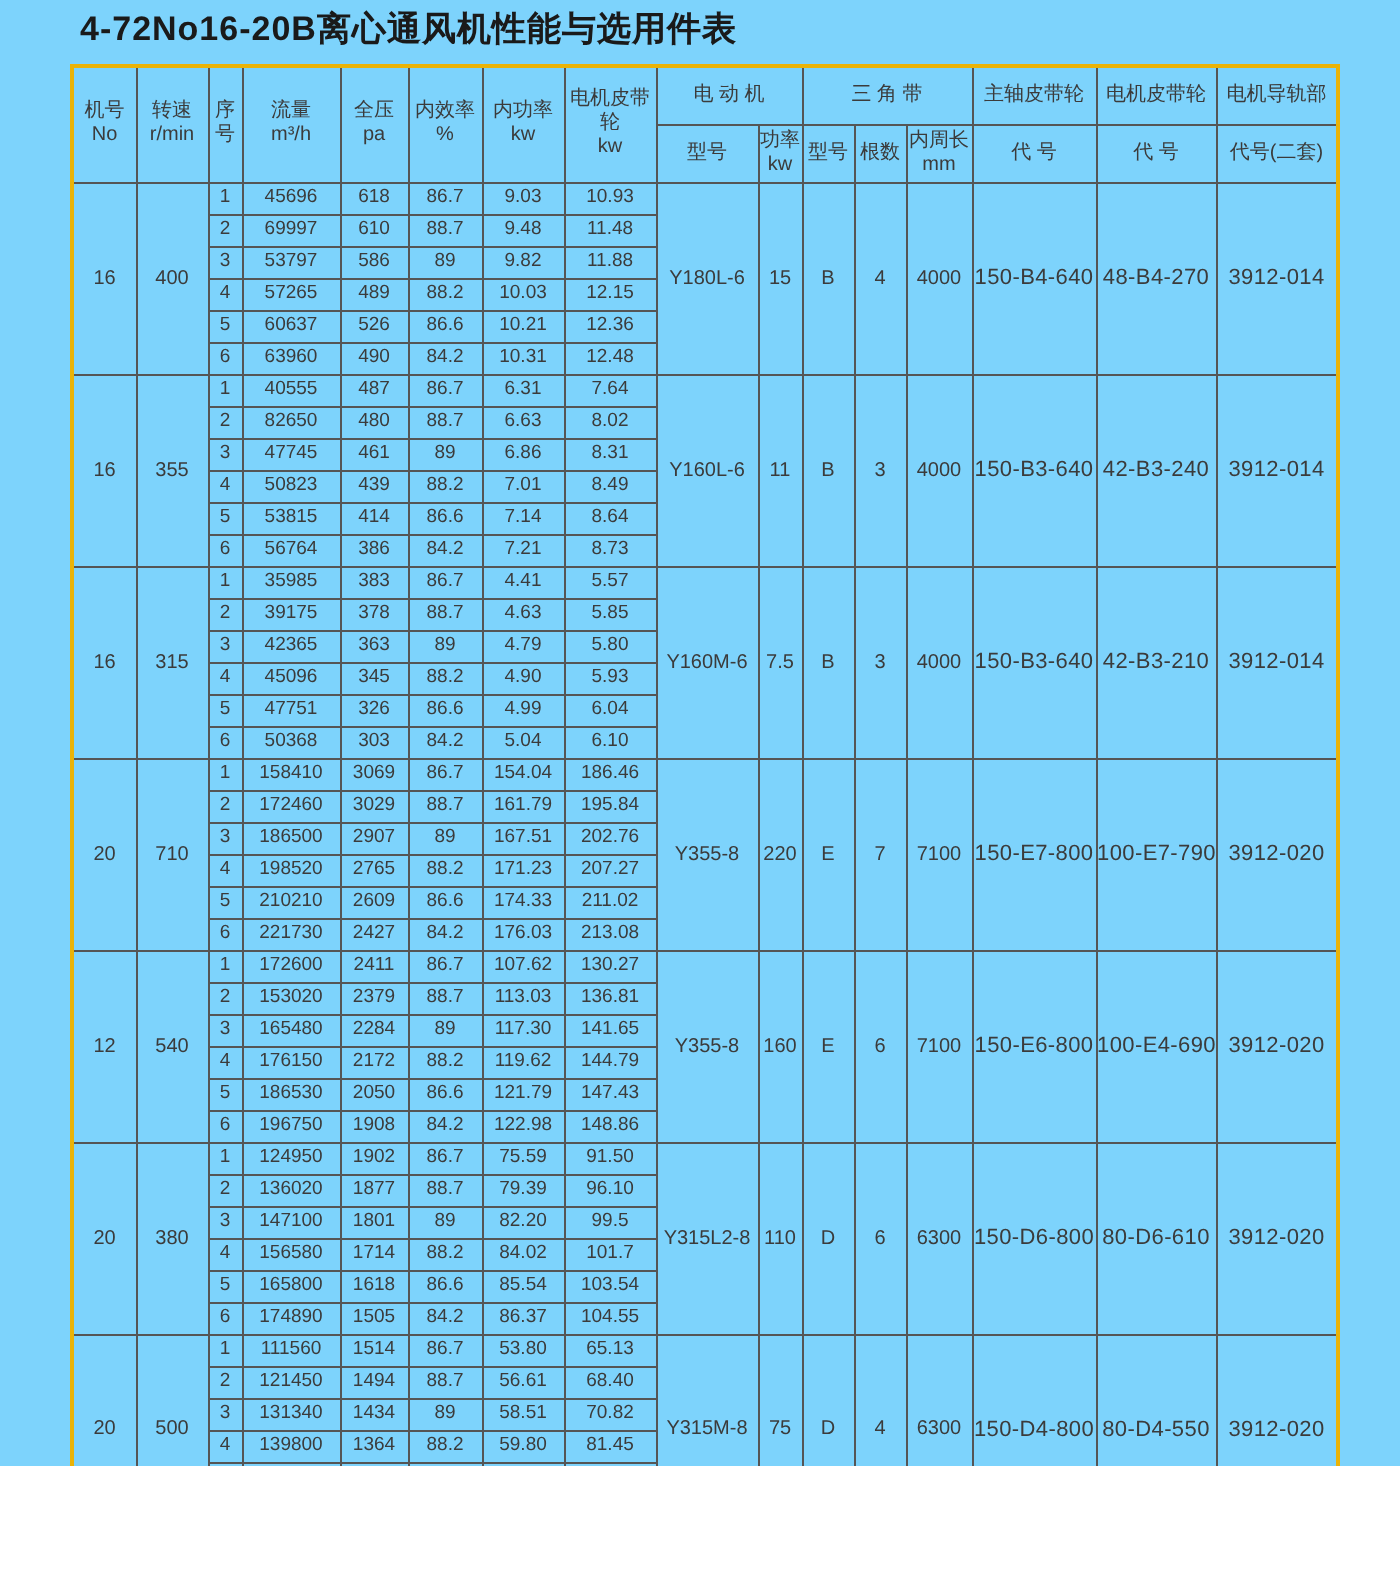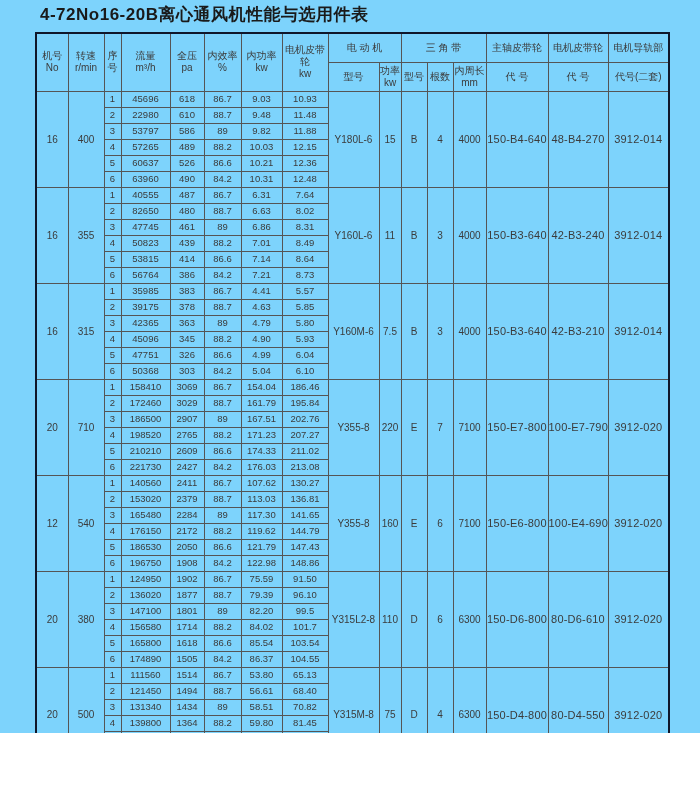--- a/index.html
+++ b/index.html
@@ -10,21 +10,21 @@
     color: #3b3b3b;
   }
   .title {
     margin: 3px 0 6px 40px;
     font-size: 17px; font-weight: bold; color: #1a1a1a;
     letter-spacing: 0.5px;
   }
   table.perf {
     border-collapse: collapse; table-layout: fixed;
     width: 633px; margin-left: 35px;
-    border: 2px solid #0f172a;
+    border: 2px solid #eab308;
   }
   .perf th, .perf td {
     border: 1px solid #555; padding: 0; text-align: center;
     vertical-align: middle; overflow: hidden;
     color: #3b3b3b;
   }
   .perf thead th {
     font-weight: normal; font-size: 10px; line-height: 1.2;
     white-space: pre-line; height: 29px;
   }
@@ -111,21 +111,21 @@
           <td rowspan="6" class="group-cell">15</td>
           <td rowspan="6" class="group-cell">B</td>
           <td rowspan="6" class="group-cell">4</td>
           <td rowspan="6" class="group-cell">4000</td>
           <td rowspan="6" class="group-cell code-cell">150-B4-640</td>
           <td rowspan="6" class="group-cell code-cell">48-B4-270</td>
           <td rowspan="6" class="group-cell code-cell">3912-014</td>
         </tr>
         <tr>
           <td>2</td>
-          <td>22980</td>
+          <td>69997</td>
           <td>610</td>
           <td>88.7</td>
           <td>9.48</td>
           <td>11.48</td>
         </tr>
         <tr>
           <td>3</td>
           <td>53797</td>
           <td>586</td>
           <td>89</td>
@@ -327,21 +327,21 @@
           <td>221730</td>
           <td>2427</td>
           <td>84.2</td>
           <td>176.03</td>
           <td>213.08</td>
         </tr>
         <tr>
           <td rowspan="6" class="group-cell">12</td>
           <td rowspan="6" class="group-cell">540</td>
           <td>1</td>
-          <td>140560</td>
+          <td>172600</td>
           <td>2411</td>
           <td>86.7</td>
           <td>107.62</td>
           <td>130.27</td>
           <td rowspan="6" class="group-cell">Y355-8</td>
           <td rowspan="6" class="group-cell">160</td>
           <td rowspan="6" class="group-cell">E</td>
           <td rowspan="6" class="group-cell">6</td>
           <td rowspan="6" class="group-cell">7100</td>
           <td rowspan="6" class="group-cell code-cell">150-E6-800</td>

